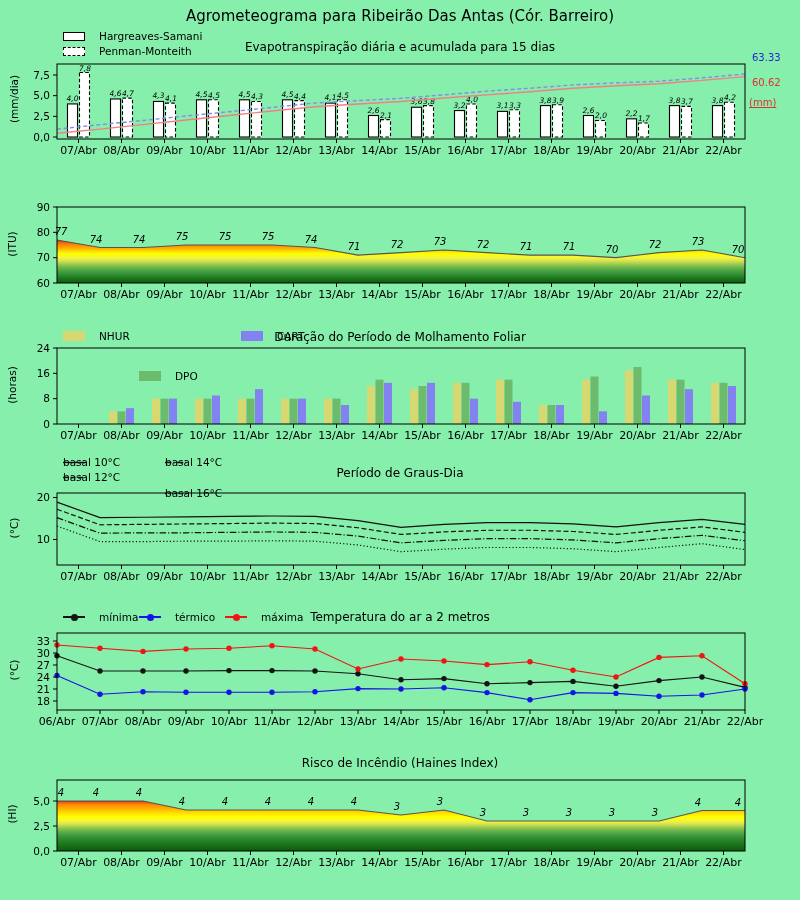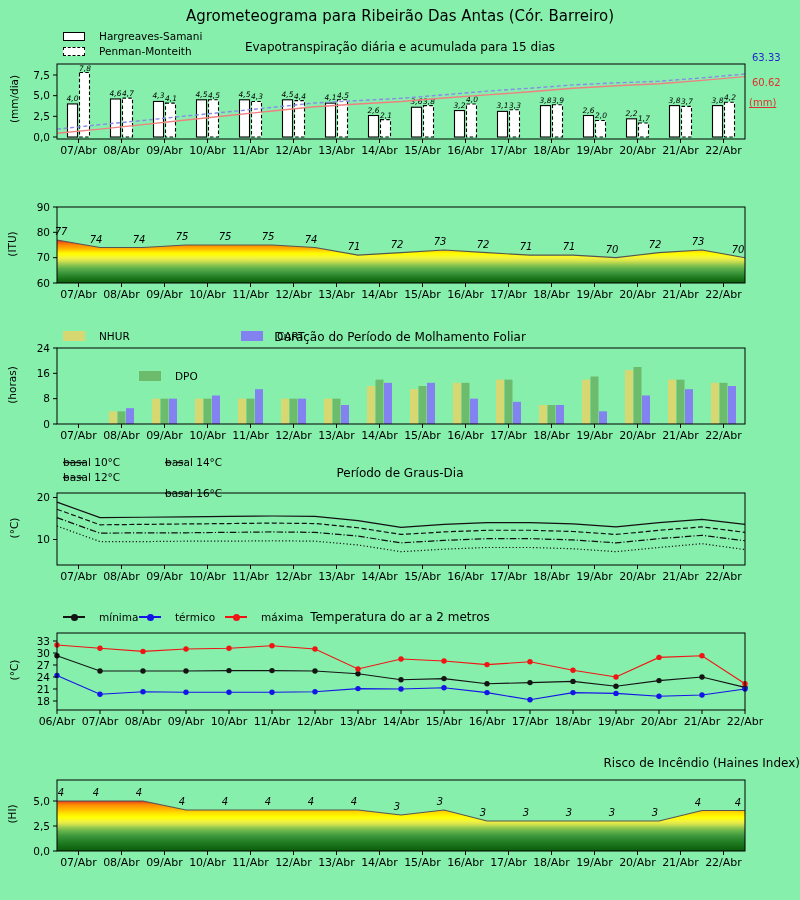--- a/index.html
+++ b/index.html
@@ -516,21 +516,21 @@
       <line x1="53" y1="48" x2="57" y2="48" stroke="#000" stroke-width="1"></line>
       <text x="50" y="51.7" font-size="10.5" text-anchor="end" fill="#000">24</text>
       <line x1="53" y1="36" x2="57" y2="36" stroke="#000" stroke-width="1"></line>
       <text x="50" y="39.7" font-size="10.5" text-anchor="end" fill="#000">27</text>
       <line x1="53" y1="24" x2="57" y2="24" stroke="#000" stroke-width="1"></line>
       <text x="50" y="27.7" font-size="10.5" text-anchor="end" fill="#000">30</text>
       <line x1="53" y1="12" x2="57" y2="12" stroke="#000" stroke-width="1"></line>
       <text x="50" y="15.7" font-size="10.5" text-anchor="end" fill="#000">33</text>
     </svg>
 
-  <div class="abs ctitle" style="top:756px;text-align:right;">Risco de Incêndio (Haines Index)</div>
+  <div class="abs ctitle" style="top:756px;">Risco de Incêndio (Haines Index)</div>
   <div class="ylab" style="left:-33px;top:808px;">(HI)</div>
   <svg id="svg-haines" style="top:776px;" width="800" height="98" viewBox="0 0 800 98">
       <defs>
         <linearGradient id="svg-haines-grad" x1="0" y1="75" x2="0" y2="4" gradientUnits="userSpaceOnUse">
           <stop offset="0" stop-color="#0a5c0a"></stop>
           <stop offset="0.11267605633802819" stop-color="#1e7a1e"></stop>
           <stop offset="0.21126760563380284" stop-color="#3c963c"></stop>
           <stop offset="0.28169014084507044" stop-color="#64b44b"></stop>
           <stop offset="0.3380281690140845" stop-color="#a0cc50"></stop>
           <stop offset="0.3802816901408451" stop-color="#d8e44e"></stop>

